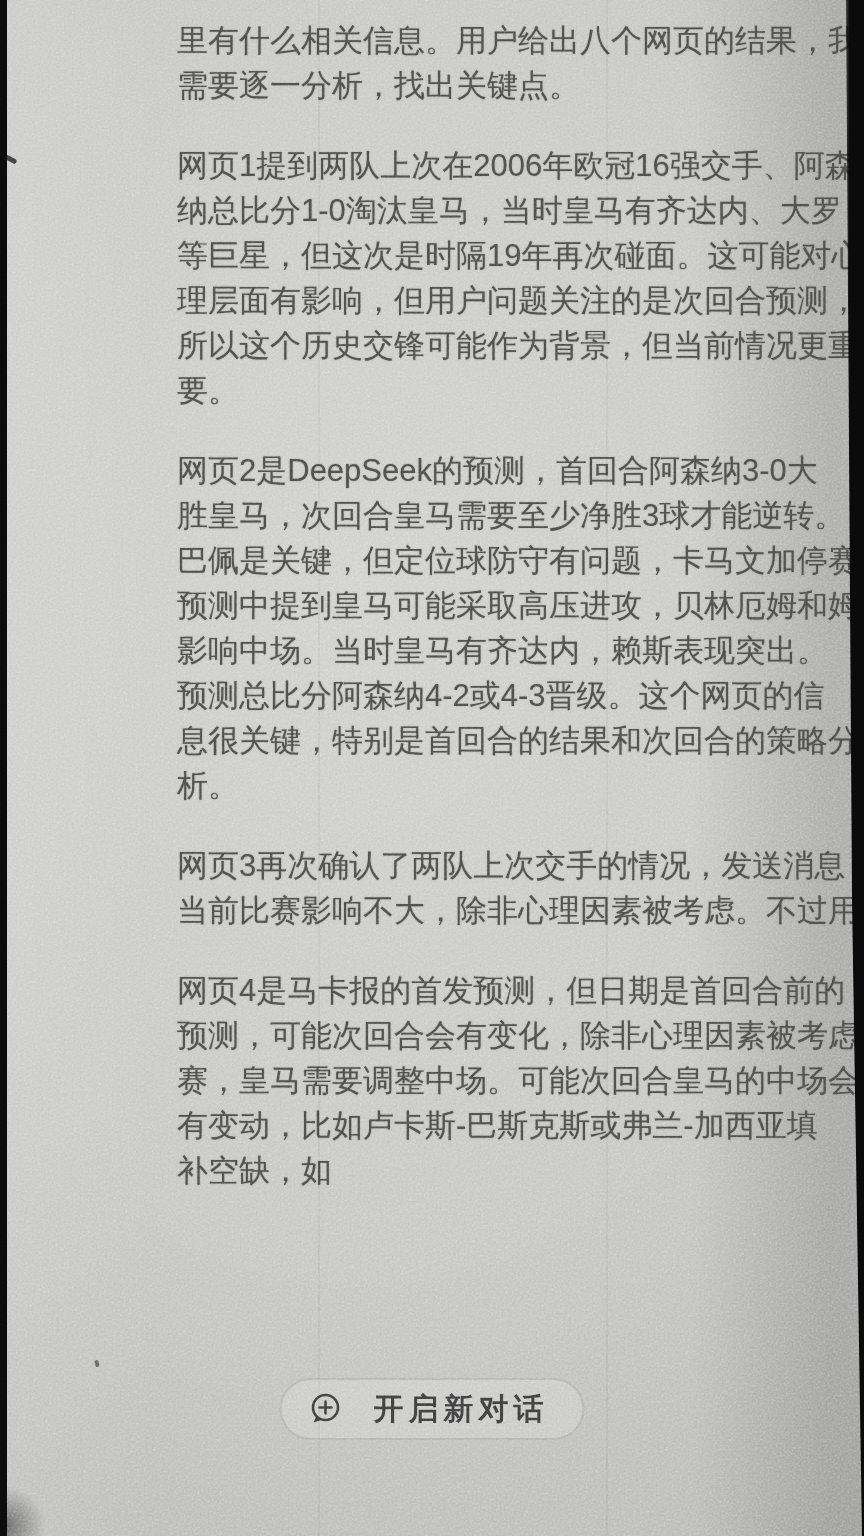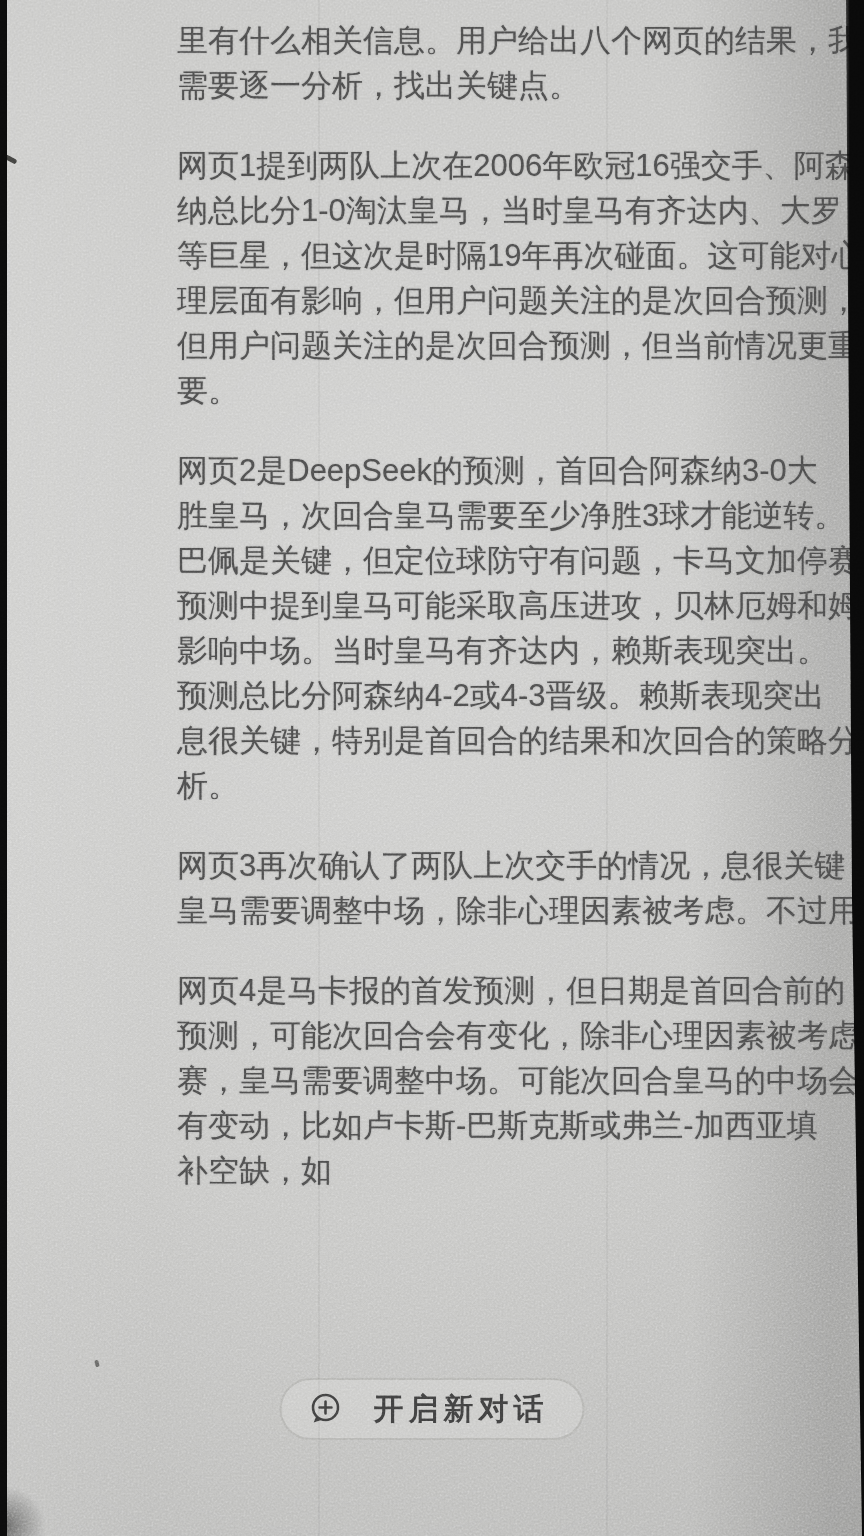--- a/index.html
+++ b/index.html
@@ -99,36 +99,36 @@
     <div id="thinking-text">
         <div class="para">
           <div class="line">里有什么相关信息。用户给出八个网页的结果，我</div>
           <div class="line">需要逐一分析，找出关键点。</div>
         </div>
         <div class="para">
           <div class="line">网页1提到两队上次在2006年欧冠16强交手、阿森</div>
           <div class="line">纳总比分1-0淘汰皇马，当时皇马有齐达内、大罗</div>
           <div class="line">等巨星，但这次是时隔19年再次碰面。这可能对心</div>
           <div class="line">理层面有影响，但用户问题关注的是次回合预测，</div>
-          <div class="line">但用户问题关注的是次回合预测，但当前情况更重</div>
+          <div class="line">所以这个历史交锋可能作为背景，但当前情况更重</div>
           <div class="line">要。</div>
         </div>
         <div class="para">
           <div class="line">网页2是DeepSeek的预测，首回合阿森纳3-0大</div>
           <div class="line">胜皇马，次回合皇马需要至少净胜3球才能逆转。</div>
           <div class="line">巴佩是关键，但定位球防守有问题，卡马文加停赛</div>
           <div class="line">预测中提到皇马可能采取高压进攻，贝林厄姆和姆</div>
           <div class="line">影响中场。当时皇马有齐达内，赖斯表现突出。</div>
-          <div class="line">预测总比分阿森纳4-2或4-3晋级。赖斯表现突出</div>
+          <div class="line">预测总比分阿森纳4-2或4-3晋级。这个网页的信</div>
           <div class="line">息很关键，特别是首回合的结果和次回合的策略分</div>
           <div class="line">析。</div>
         </div>
         <div class="para">
-          <div class="line">网页3再次确认了两队上次交手的情况，息很关键</div>
-          <div class="line">皇马需要调整中场，除非心理因素被考虑。不过用</div>
+          <div class="line">网页3再次确认了两队上次交手的情况，发送消息</div>
+          <div class="line">当前比赛影响不大，除非心理因素被考虑。不过用</div>
         </div>
         <div class="para">
           <div class="line">网页4是马卡报的首发预测，但日期是首回合前的</div>
           <div class="line">预测，可能次回合会有变化，除非心理因素被考虑</div>
           <div class="line">赛，皇马需要调整中场。可能次回合皇马的中场会</div>
           <div class="line">有变动，比如卢卡斯-巴斯克斯或弗兰-加西亚填</div>
           <div class="line">补空缺，如</div>
         </div>
       </div>
   </div>

